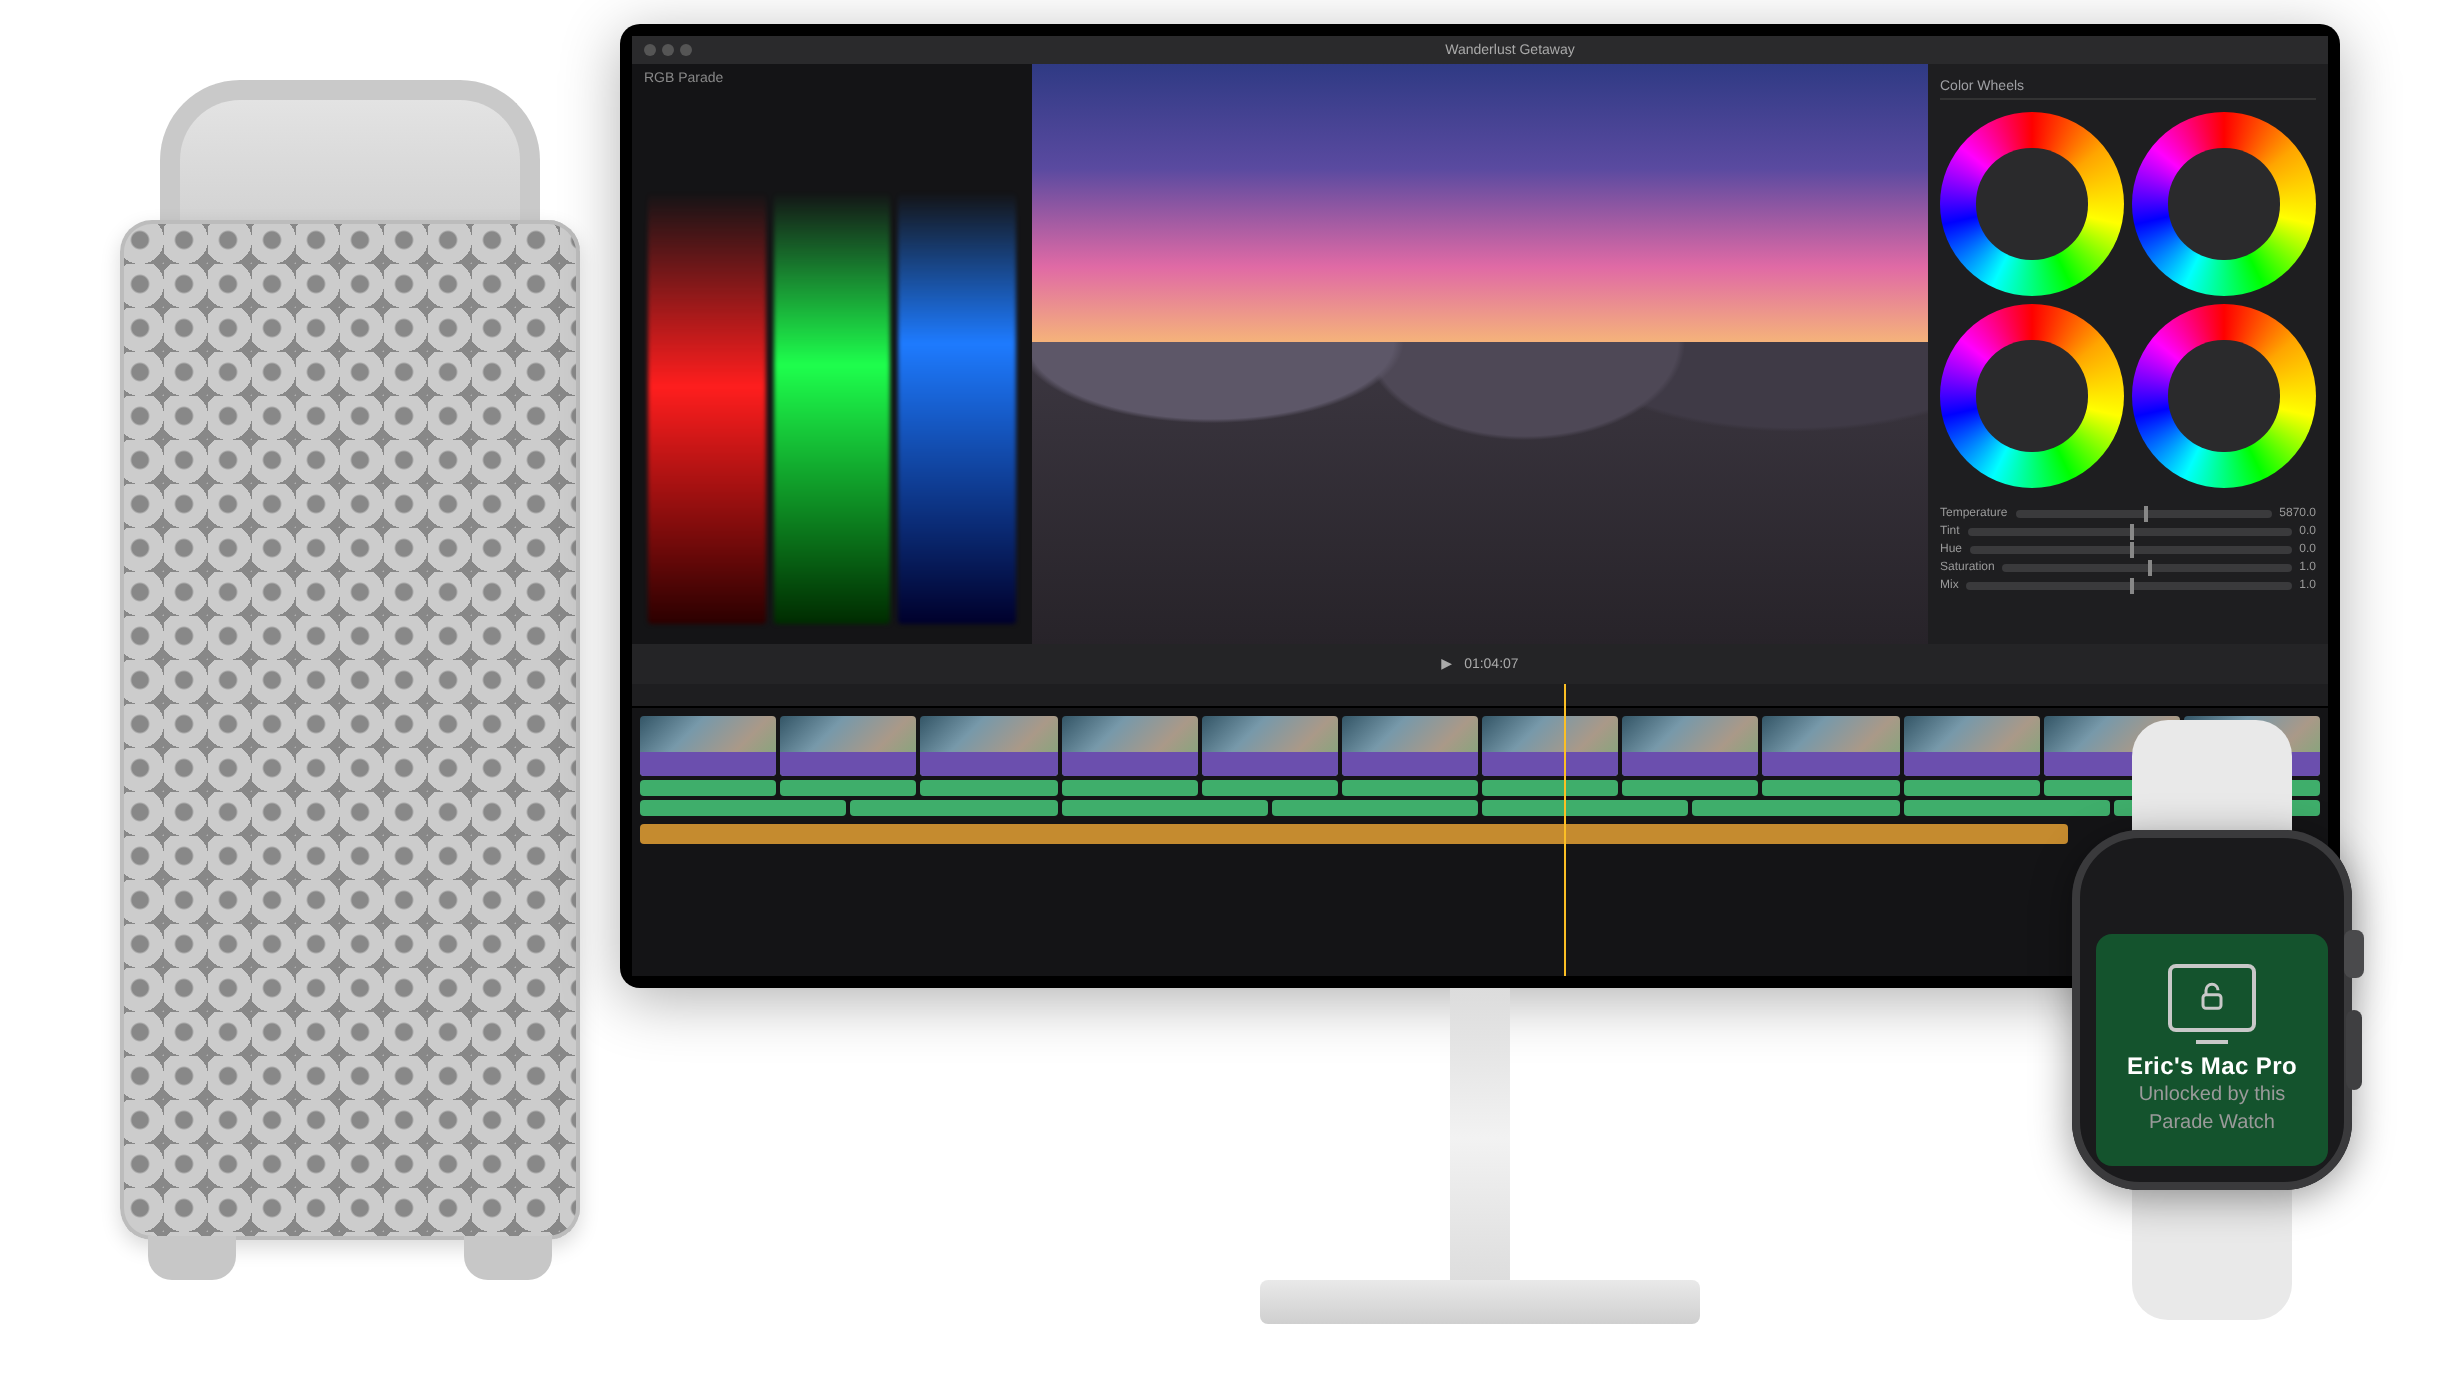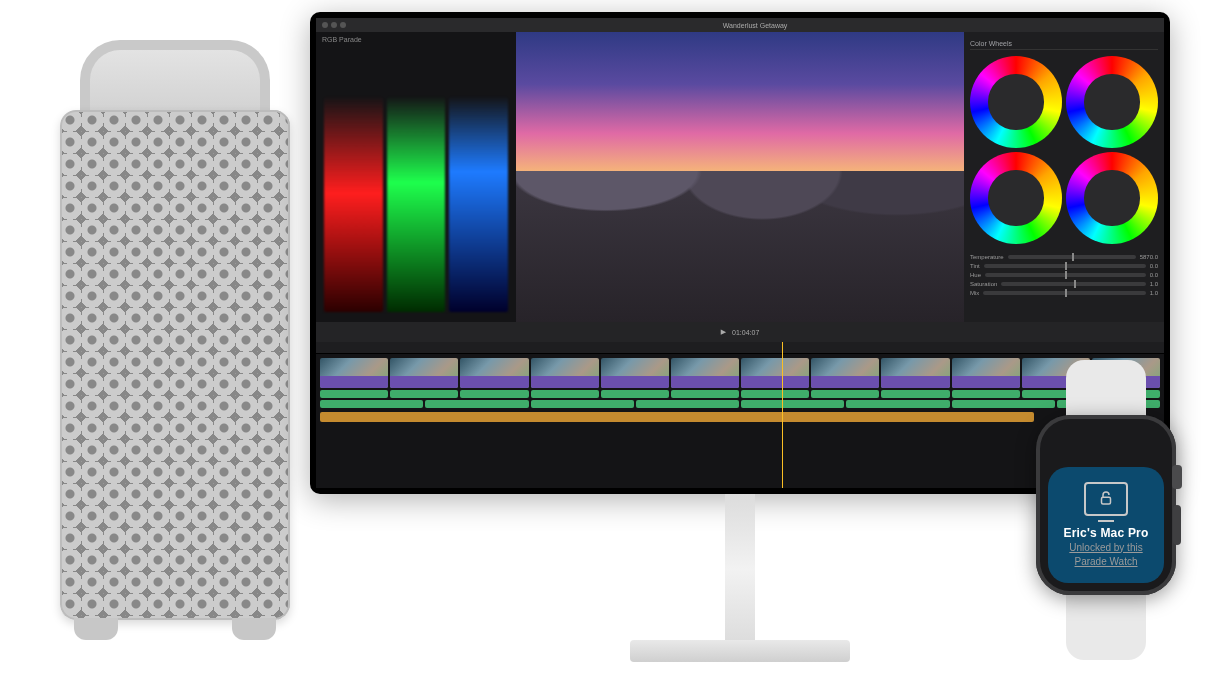--- a/index.html
+++ b/index.html
@@ -75,28 +75,28 @@
   .timeline{position:relative;}
 
   
   .watch{position:absolute;right:30px;bottom:30px;width:180px;height:300px;}
   .band-top,.band-bot{position:absolute;left:50px;width:80px;height:70px;background:#e9e9e9;}
   .band-top{top:0;border-radius:18px 18px 4px 4px;}
   .band-bot{bottom:0;border-radius:4px 4px 18px 18px;}
   .case{position:absolute;top:55px;left:20px;width:140px;height:180px;background:#1a1a1c;border-radius:34px;box-shadow:0 4px 20px rgba(0,0,0,.4),inset 0 0 0 4px #3a3a3c;}
   .crown{position:absolute;right:-6px;top:50px;width:10px;height:24px;background:#4a4a4c;border-radius:4px;}
   .btn{position:absolute;right:-5px;top:90px;width:8px;height:40px;background:#3f3f41;border-radius:4px;}
-  .wscreen{position:absolute;inset:12px;border-radius:20px;background:#0c4a6e;color:#fff;display:flex;flex-direction:column;align-items:center;justify-content:center;text-align:center;padding:10px;margin-top:40px;}
+  .wscreen{position:absolute;inset:12px;border-radius:8px;background:#14532d;color:#fff;display:flex;flex-direction:column;align-items:center;justify-content:center;text-align:center;padding:10px;margin-top:40px;}
   .wicon{width:44px;height:34px;margin-bottom:10px;position:relative;}
   .wicon .mon{position:absolute;inset:0;border:2px solid #c8c8c8;border-radius:4px;}
   .wicon .stand{position:absolute;left:50%;bottom:-6px;transform:translateX(-50%);width:16px;height:4px;border-bottom:2px solid #c8c8c8;}
   .wicon .lock{position:absolute;left:50%;top:50%;transform:translate(-50%,-55%);}
   .wicon .lock svg{display:block;}
   .wtitle{font-size:12px;font-weight:600;letter-spacing:.2px;}
-  .wsub{font-size:10px;color:#9a9a9a;margin-top:2px;line-height:1.25;text-decoration:underline;}
+  .wsub{font-size:10px;color:#9a9a9a;margin-top:2px;line-height:1.25;}
 </style>
 </head>
 <body>
 
 <div class="macpro">
   <div class="handle"></div>
   <div class="body"></div>
   <div class="feet">
       <span></span>
       <span></span>

